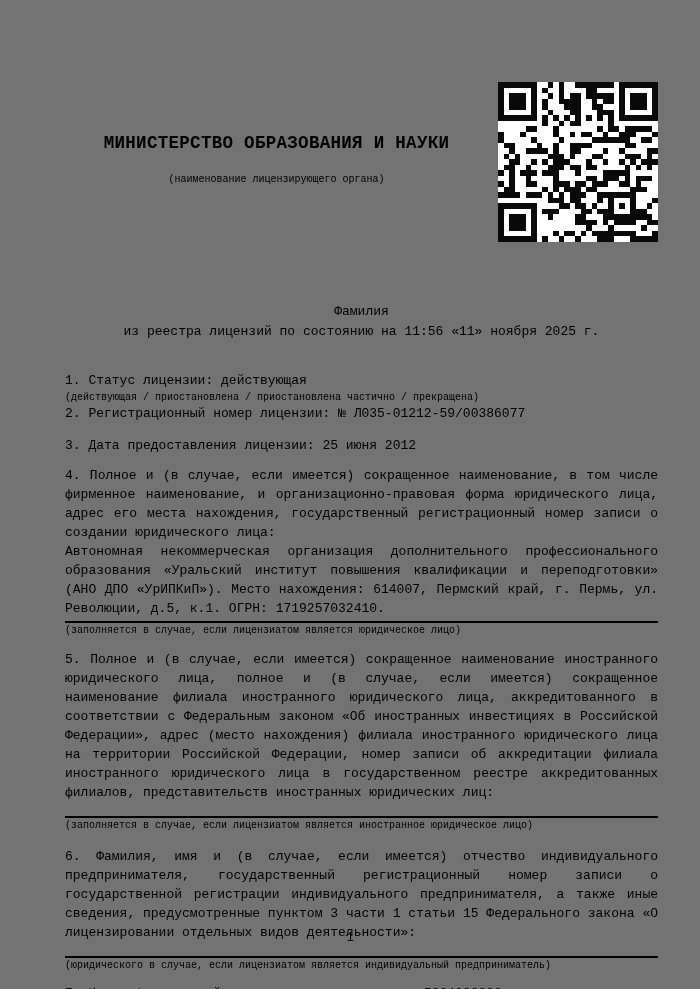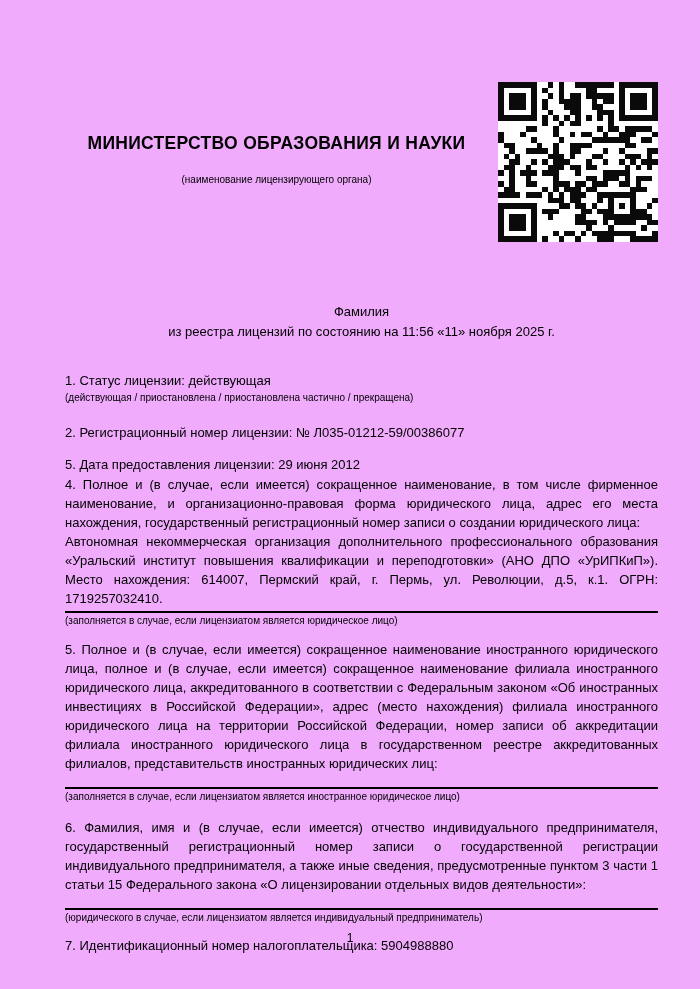--- a/index.html
+++ b/index.html
@@ -1,20 +1,20 @@
 <!DOCTYPE html>
 <html lang="ru"><head>
 <meta charset="utf-8">
 <style>
   html,body{margin:0;padding:0;background:#fff;}
   .page{
     position:relative;
     width:700px;height:989px;
-    background:#f0abfc;color:#000;
-    font-family:Liberation Sans, sans-serif;
+    background:#737373;color:#000;
+    font-family:Liberation Mono, monospace;
     box-sizing:border-box;
     padding:82px 42px 0 65px;
     overflow:hidden;
   }
   
   .header{display:flex;align-items:flex-start;}
   .ministry{flex:1;text-align:center;padding-top:48px;padding-right:10px;}
   .ministry-name{font-size:17.5px;font-weight:bold;line-height:26px;letter-spacing:.3px;}
   .ministry-caption{font-size:10px;margin-top:18px;}
   .qr-box{flex:0 0 160px;width:160px;height:160px;}
@@ -24,23 +24,23 @@
   .doc-title{text-align:center;margin-top:60px;font-size:13px;line-height:20px;}
 
   
   .item{font-size:13px;line-height:19px;}
   .item p{margin:0;}
   .just{text-align:justify;}
   .caption{font-size:10px;line-height:13px;margin-top:1px;}
   .rule{border:0;border-top:2px solid #000;margin:0;}
 
   .mt-item1{margin-top:29px;}
-  .mt-item2{margin-top:19px;}
+  .mt-item2{}
   .mt-item3{margin-top:13px;}
-  .mt-item4{margin-top:1px;}
+  .mt-item4{margin-top:11px;}
   .mt-item5{margin-top:13px;}
   .mt-item6{margin-top:15px;}
   .mt-item7{margin-top:12px;}
   .rule-gap{margin-top:3px;}
   .rule-gap-lg{margin-top:14px;}
 
   .page-number{
     position:absolute;left:0;right:0;bottom:44px;
     text-align:center;font-size:12px;
   }
@@ -469,21 +469,21 @@
   <div class="item mt-item1">
     <p>1. Статус лицензии: действующая</p>
     <div class="caption">(действующая / приостановлена / приостановлена частично / прекращена)</div>
   </div>
 
   <div class="item mt-item2">
     <p>2. Регистрационный номер лицензии: № Л035-01212-59/00386077</p>
   </div>
 
   <div class="item mt-item3">
-    <p>5. Дата предоставления лицензии: 29 июня 2012</p>
+    <p>3. Дата предоставления лицензии: 25 июня 2012</p>
   </div>
 
   <div class="item mt-item4">
     <p class="just">4. Полное и (в случае, если имеется) сокращенное наименование, в том числе фирменное наименование, и организационно-правовая форма юридического лица, адрес его места нахождения, государственный регистрационный номер записи о создании юридического лица:</p>
     <p class="just">Автономная некоммерческая организация дополнительного профессионального образования «Уральский институт повышения квалификации и переподготовки» (АНО ДПО «УрИПКиП»). Место нахождения: 614007, Пермский край, г. Пермь, ул. Революции, д.5, к.1. ОГРН: 1719257032410.</p>
     <hr class="rule rule-gap">
     <div class="caption">(заполняется в случае, если лицензиатом является юридическое лицо)</div>
   </div>
 
   <div class="item mt-item5">

